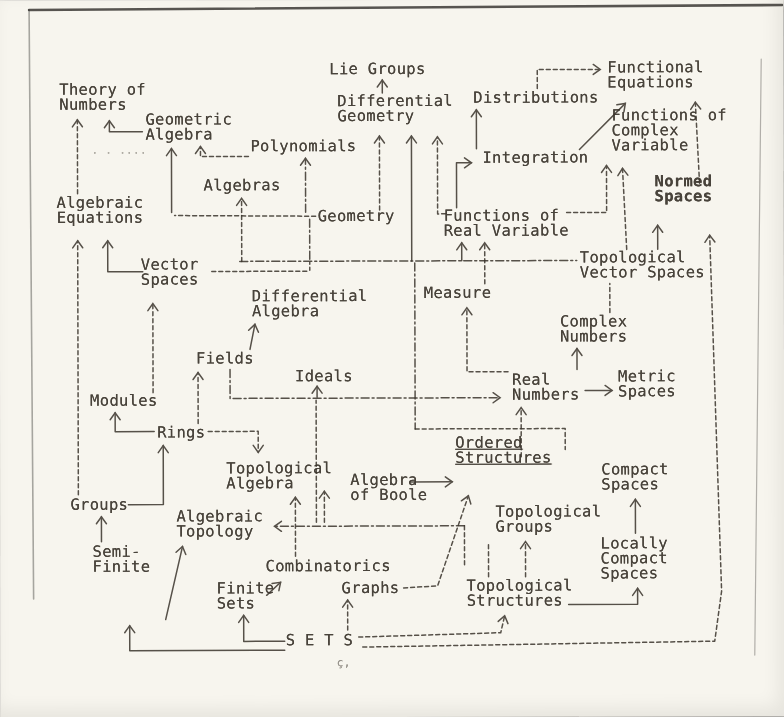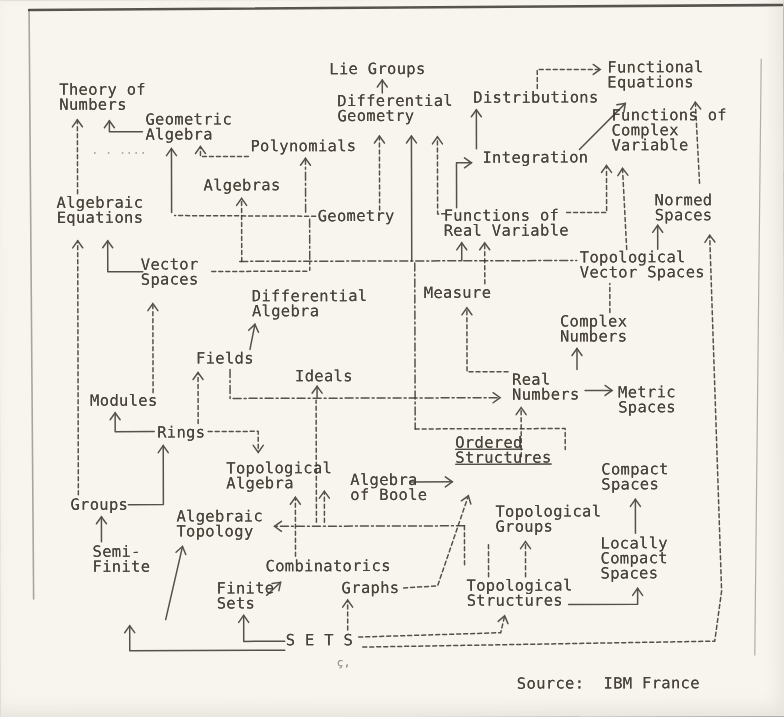--- a/index.html
+++ b/index.html
@@ -115,36 +115,36 @@
 Equations</div>
         <div class="node" style="left: 612px; top: 109px;">Functions of
 Complex
 Variable</div>
         <div class="node" style="left: 483px; top: 151px;">Integration</div>
         <div class="node" style="left: 57px; top: 195px;">Algebraic
 Equations</div>
         <div class="node" style="left: 318px; top: 209px;">Geometry</div>
         <div class="node" style="left: 444px; top: 209px;">Functions of
 Real Variable</div>
-        <div class="node" style="left: 655px; top: 194px;">Normed
+        <div class="node" style="left: 655px; top: 175px; font-weight: bold;">Normed
 Spaces</div>
         <div class="node" style="left: 141px; top: 257px;">Vector
 Spaces</div>
         <div class="node" style="left: 580px; top: 251px;">Topological
 Vector Spaces</div>
         <div class="node" style="left: 252px; top: 289px;">Differential
 Algebra</div>
         <div class="node" style="left: 424px; top: 286px;">Measure</div>
         <div class="node" style="left: 560px; top: 315px;">Complex
 Numbers</div>
         <div class="node" style="left: 196px; top: 351px;">Fields</div>
         <div class="node" style="left: 295px; top: 369px;">Ideals</div>
         <div class="node" style="left: 512px; top: 373px;">Real
 Numbers</div>
-        <div class="node" style="left: 618px; top: 370px; margin-top: 16px;">Metric
+        <div class="node" style="left: 618px; top: 370px;">Metric
 Spaces</div>
         <div class="node" style="left: 90px; top: 393px;">Modules</div>
         <div class="node" style="left: 157px; top: 425px;">Rings</div>
         <div class="node" style="left: 226px; top: 461px;">Topological
 Algebra</div>
         <div class="node" style="left: 350px; top: 473px;">Algebra
 of Boole</div>
         <div class="node" style="left: 455px; top: 436px; text-decoration: underline;">Ordered
 Structures</div>
         <div class="node" style="left: 601px; top: 463px;">Compact
@@ -159,18 +159,17 @@
 Spaces</div>
         <div class="node" style="left: 92px; top: 544px;">Semi-
 Finite</div>
         <div class="node" style="left: 265px; top: 559px;">Combinatorics</div>
         <div class="node" style="left: 216px; top: 581px;">Finite
 Sets</div>
         <div class="node" style="left: 341px; top: 581px;">Graphs</div>
         <div class="node" style="left: 466px; top: 579px;">Topological
 Structures</div>
         <div class="node" style="left: 285px; top: 633px;">S E T S</div>
-        <div class="node" style="left: 516px; top: 677px;">Source:  IBM France</div>
         <div class="node small" style="left: 336px; top: 657px;">ç,</div>
         <div class="node small faint" style="left: 92px; top: 147px;">· · ····</div>
       </div>
   </div>
 </div>
 
 </body></html>

